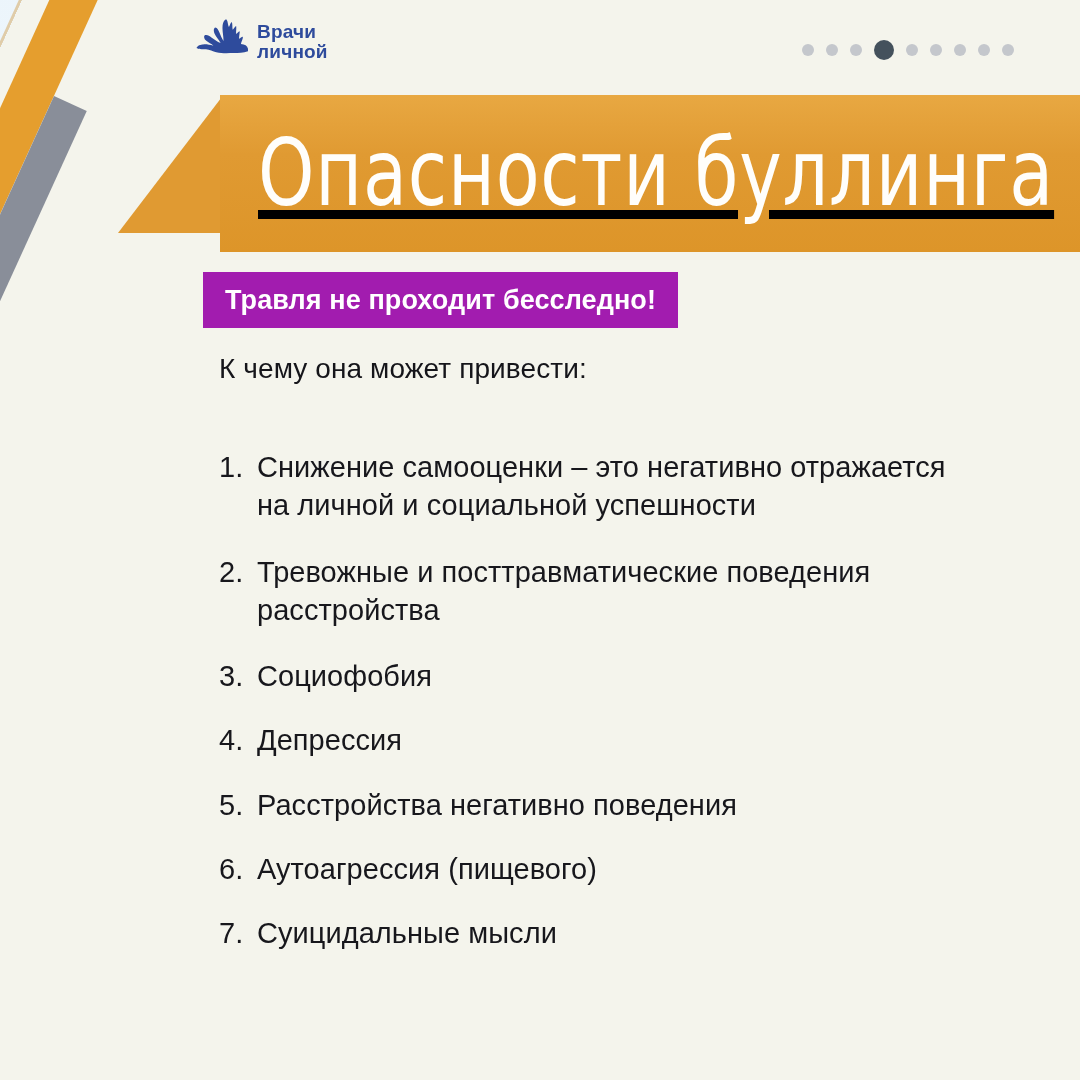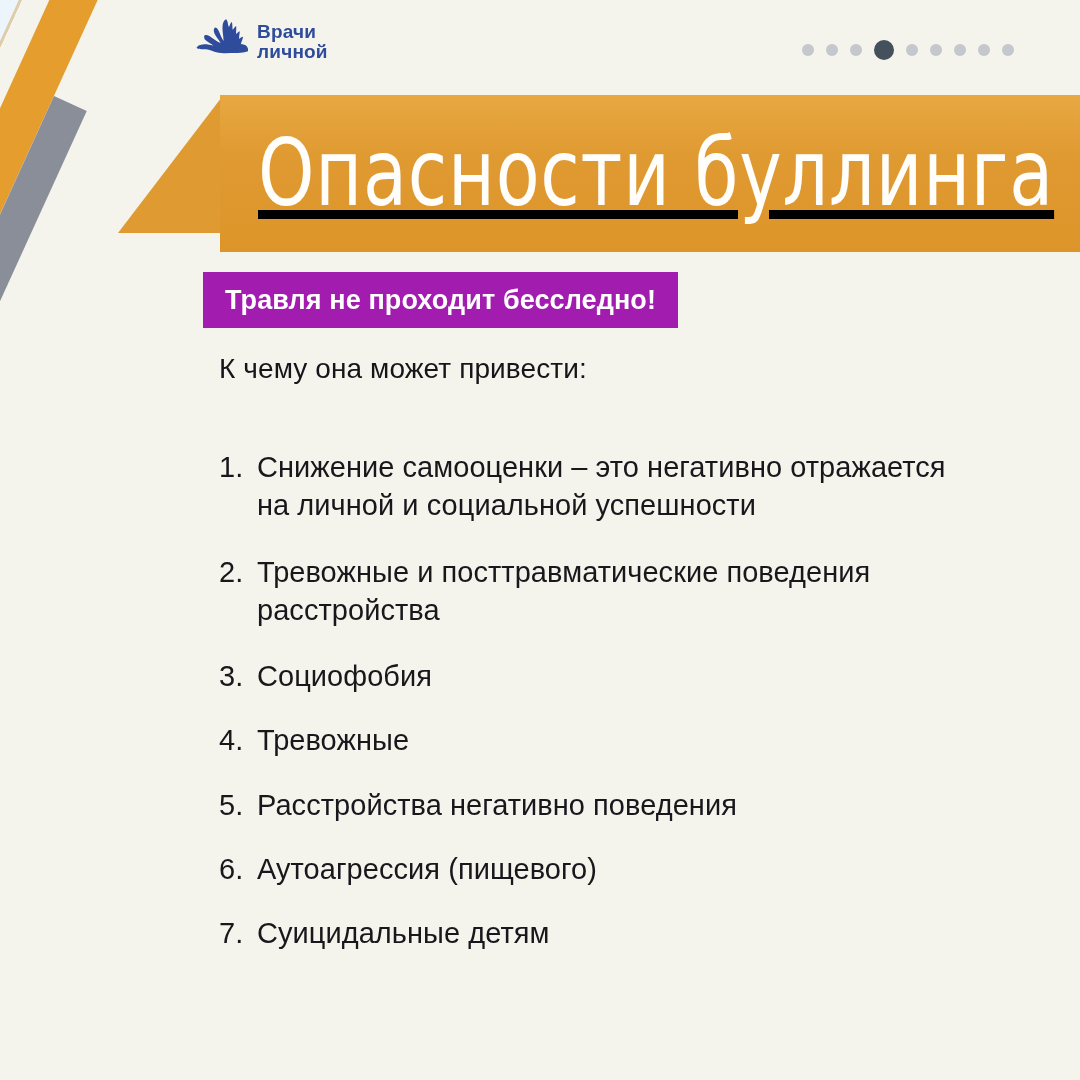--- a/index.html
+++ b/index.html
@@ -292,33 +292,33 @@
       <span class="li-text">Тревожные и посттравматические поведения расстройства</span>
     </div>
 
     <div class="list-item tight">
       <span class="li-num">3.</span>
       <span class="li-text">Социофобия</span>
     </div>
 
     <div class="list-item tight">
       <span class="li-num">4.</span>
-      <span class="li-text">Тревожные</span>
+      <span class="li-text">Депрессия</span>
     </div>
 
     <div class="list-item tight">
       <span class="li-num">5.</span>
       <span class="li-text">Расстройства негативно поведения</span>
     </div>
 
     <div class="list-item tight">
       <span class="li-num">6.</span>
       <span class="li-text">Аутоагрессия (пищевого)</span>
     </div>
 
     <div class="list-item tight">
       <span class="li-num">7.</span>
-      <span class="li-text">Суицидальные детям</span>
+      <span class="li-text">Суицидальные мысли</span>
     </div>
 
   </div>
 
 </div>
 
 </body></html>

